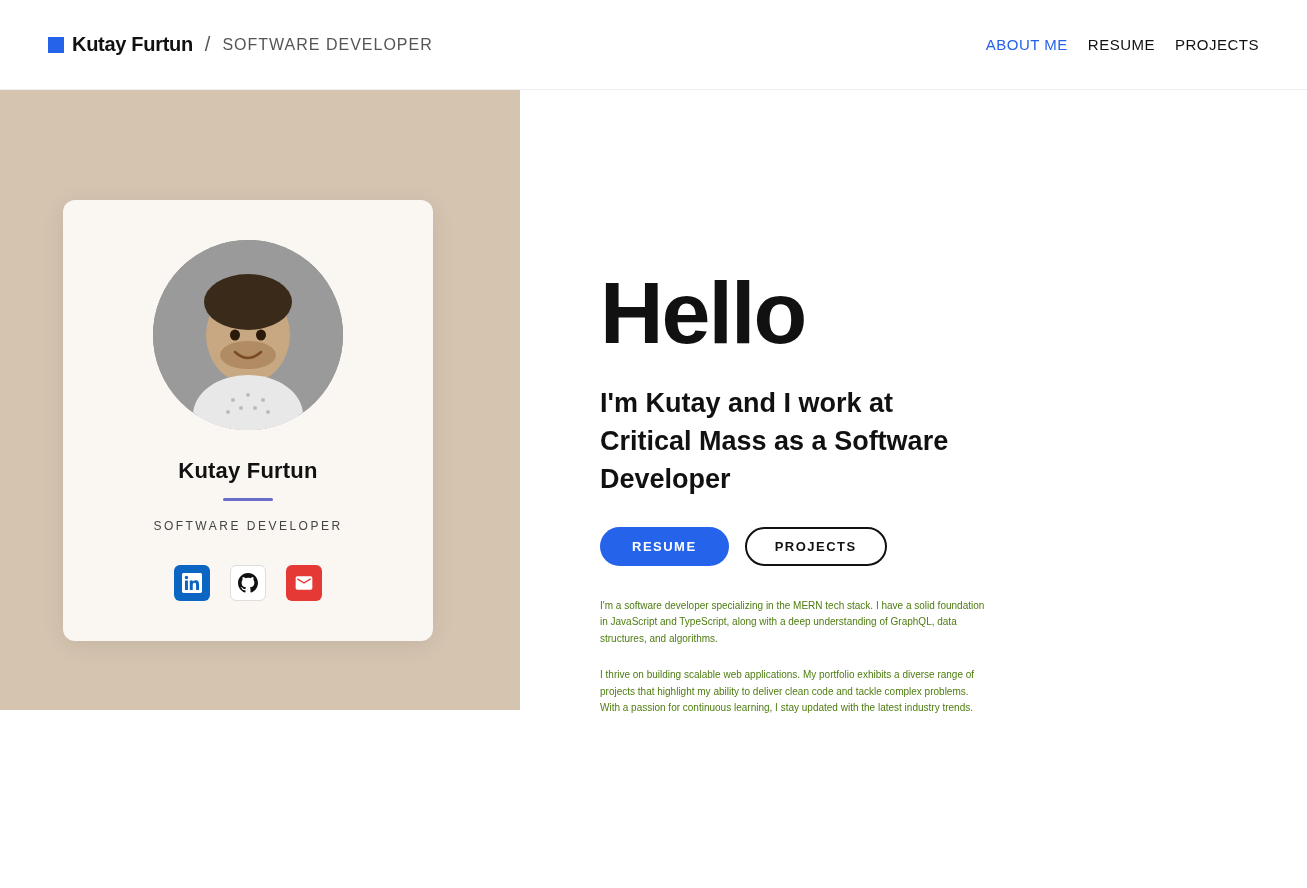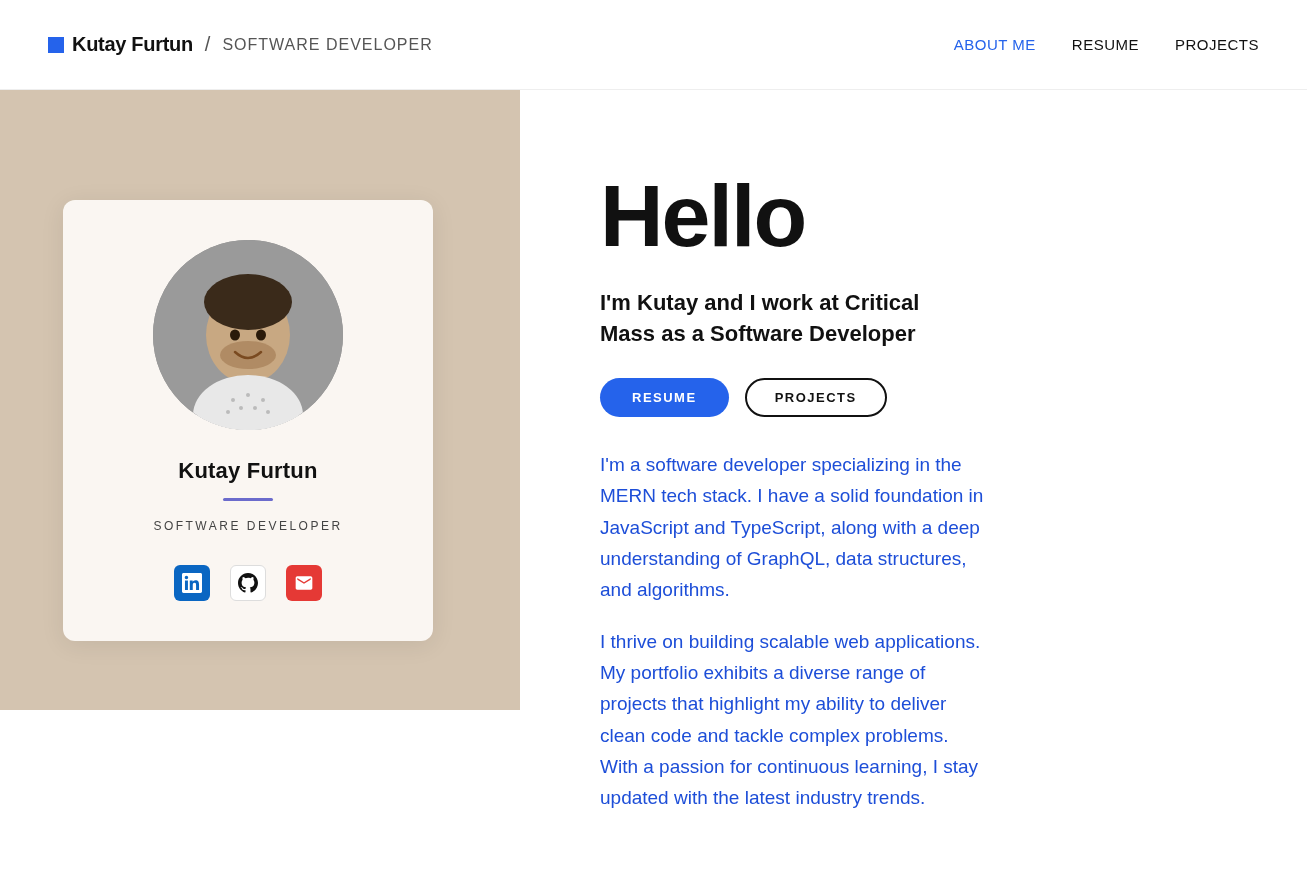--- a/index.html
+++ b/index.html
@@ -38,21 +38,21 @@
       margin: 0 4px;
     }
     .logo-role {
       font-size: 16px;
       font-weight: 400;
       color: #555;
       letter-spacing: 1px;
     }
     .nav {
       display: flex;
-      gap: 36px;
+      gap: 20px;
       align-items: center;
     }
     .nav-link {
       font-size: 15px;
       font-weight: 500;
       color: #111;
       text-decoration: none;
       letter-spacing: 0.5px;
       cursor: pointer;
     }
@@ -174,21 +174,21 @@
     }
     .hello-title {
       font-size: 88px;
       font-weight: 900;
       color: #111;
       line-height: 1;
       margin-bottom: 28px;
       letter-spacing: -2px;
     }
     .intro-subtitle {
-      font-size: 22px;
+      font-size: 27px;
       font-weight: 600;
       color: #111;
       line-height: 1.4;
       margin-bottom: 28px;
       max-width: 380px;
     }
     .cta-buttons {
       display: flex;
       gap: 16px;
       margin-bottom: 32px;
@@ -209,22 +209,22 @@
       color: #111;
       border: 2px solid #111;
       border-radius: 999px;
       padding: 10px 28px;
       font-size: 13px;
       font-weight: 700;
       letter-spacing: 1.5px;
       cursor: pointer;
     }
     .bio-text {
-      font-size: 19px;
-      color: #1d4ed8;
+      font-size: 10px;
+      color: #4d7c0f;
       line-height: 1.65;
       max-width: 390px;
       margin-bottom: 20px;
     }
     .bio-text:last-child {
       margin-bottom: 8px;
     }
   </style>
 </head>
 <body>

